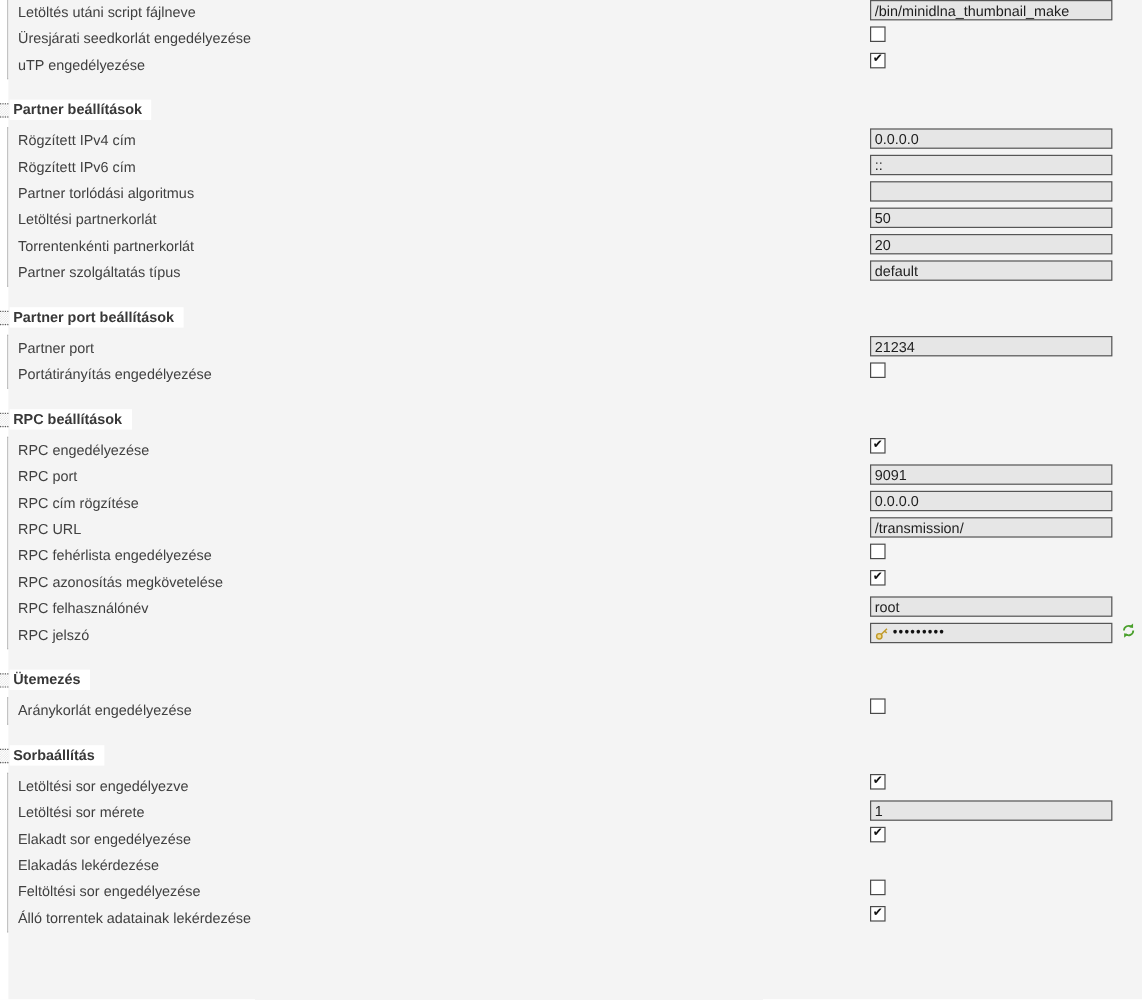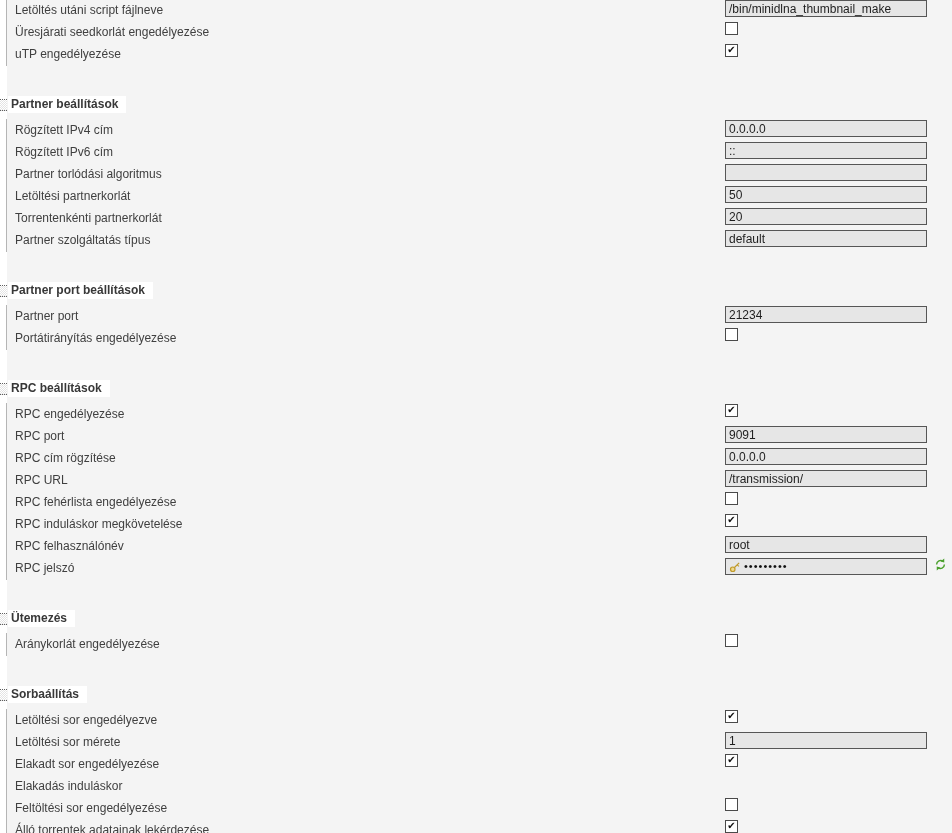--- a/index.html
+++ b/index.html
@@ -1,20 +1,20 @@
 <!DOCTYPE html>
 <html><head>
 <meta charset="utf-8">
 <style>
   html,body{margin:0;padding:0;background:#fff;}
   body{font-family:"Liberation Sans","DejaVu Sans",sans-serif;font-size:12px;color:#3c3c3c;}
   #viewport{width:952px;height:833px;overflow:hidden;display:flex;flex-direction:row;background:#fff;}
 
   
-  .bar{position:relative;height:10px;margin-top:33px;margin-bottom:8px;
+  .bar{position:relative;height:10px;margin-top:20px;margin-bottom:8px;
        border-top:1px dotted #5f5f5f;border-bottom:1px dotted #5f5f5f;
        background-image:
          linear-gradient(45deg,#e4e4e4 25%,transparent 25%,transparent 75%,#e4e4e4 75%),
          linear-gradient(45deg,#e4e4e4 25%,transparent 25%,transparent 75%,#e4e4e4 75%);
        background-size:2px 2px;background-position:0 0,1px 1px;}
   .bar .title{position:absolute;top:-4px;left:8px;line-height:17px;background:#fff;
        padding:0 8px 0 3px;font-weight:bold;font-size:12px;color:#383838;white-space:nowrap;}
 
   
   .tbl{margin:0 0 0 6px;border:1px solid #b5b5b5;border-right:none;background:#fff;}
@@ -154,21 +154,21 @@
             <input type="text" class="txt" value="/transmission/" style="">
           </span>
         </div>
         <div class="row">
           <span class="lbl">RPC fehérlista engedélyezése</span>
           <span class="val">
             <span class="cb"></span>
           </span>
         </div>
         <div class="row">
-          <span class="lbl">RPC induláskor megkövetelése</span>
+          <span class="lbl">RPC azonosítás megkövetelése</span>
           <span class="val">
             <span class="cb checked"></span>
           </span>
         </div>
         <div class="row">
           <span class="lbl">RPC felhasználónév</span>
           <span class="val">
             <input type="text" class="txt" value="root" style="">
           </span>
         </div>
@@ -222,21 +222,21 @@
             <input type="text" class="txt" value="1" style="">
           </span>
         </div>
         <div class="row">
           <span class="lbl">Elakadt sor engedélyezése</span>
           <span class="val">
             <span class="cb checked"></span>
           </span>
         </div>
         <div class="row">
-          <span class="lbl">Elakadás induláskor</span>
+          <span class="lbl">Elakadás lekérdezése</span>
         </div>
         <div class="row">
           <span class="lbl">Feltöltési sor engedélyezése</span>
           <span class="val">
             <span class="cb"></span>
           </span>
         </div>
         <div class="row">
           <span class="lbl">Álló torrentek adatainak lekérdezése</span>
           <span class="val">

